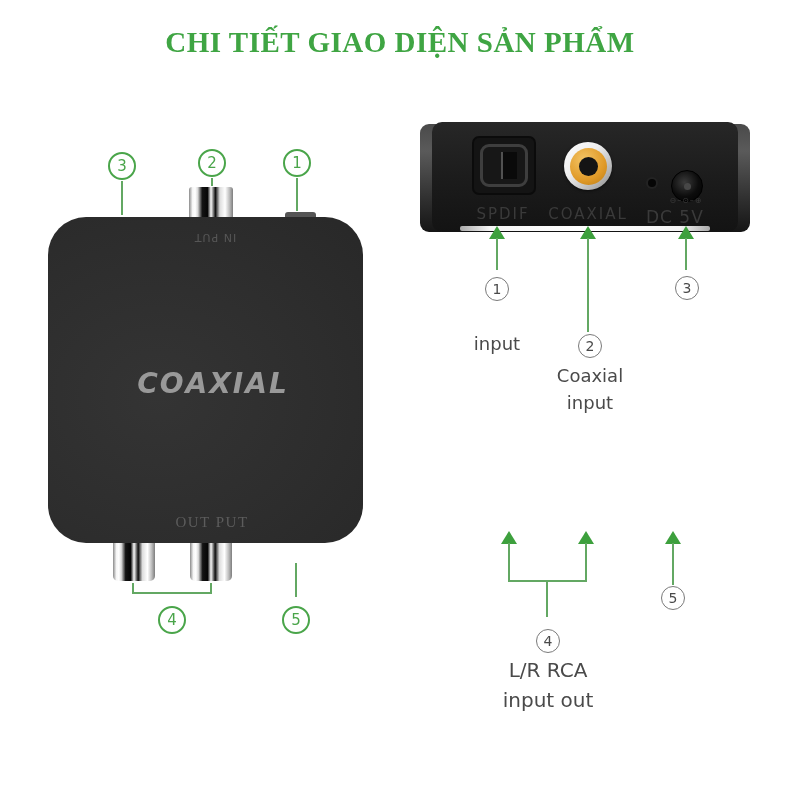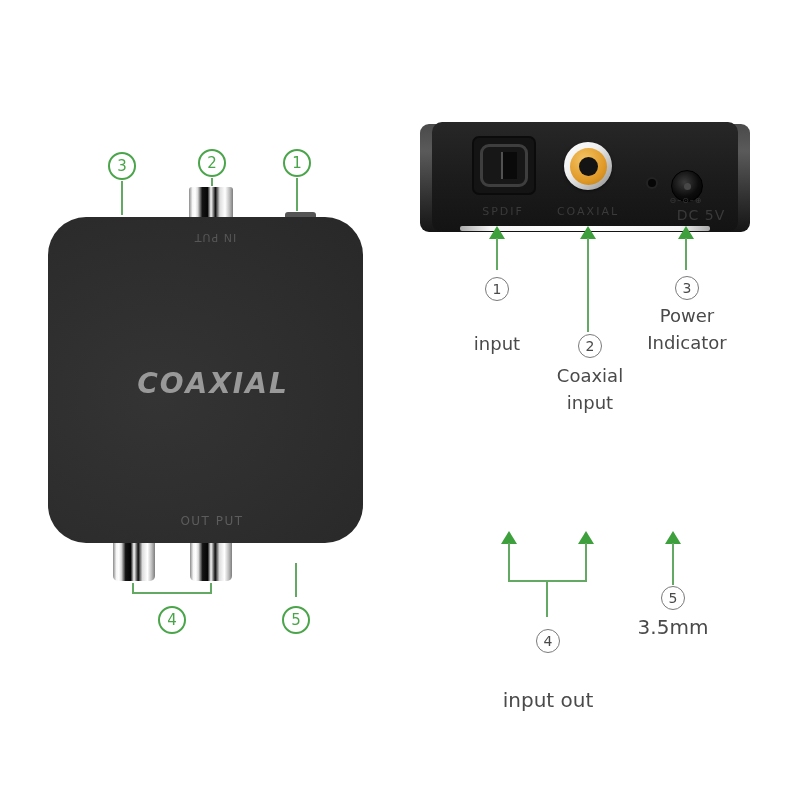--- a/index.html
+++ b/index.html
@@ -29,33 +29,33 @@
            #141414 30%,#060606 42%,#fbfbfb 50%,#0e0e0e 60%,#dddddd 70%,#ffffff 82%,
            #bdbdbd 92%,#7d7d7d 100%);}
   .coax-top{position:absolute;left:189px;top:187px;width:44px;height:31px;border-radius:3px 3px 0 0;}
   .side-btn{position:absolute;left:285px;top:212px;width:31px;height:6px;background:#555;
             border-radius:3px 3px 0 0;}
   .input-txt{position:absolute;left:165px;top:231px;width:100px;text-align:center;
              transform:rotate(180deg);font-size:11px;letter-spacing:1px;color:#565656;}
   .logo{position:absolute;left:88px;top:367px;width:250px;text-align:center;
         font-style:italic;font-weight:bold;font-size:28px;letter-spacing:2px;color:#999;}
   .output-txt{position:absolute;left:162px;top:514px;width:100px;text-align:center;
-              font-size:12px;letter-spacing:1.5px;color:#5c5c5c;}
+              font-size:15px;letter-spacing:1.5px;color:#5c5c5c;font-family:Liberation Serif, serif;}
   .rcaV{position:absolute;top:543px;width:42px;height:38px;border-radius:0 0 5px 5px;}
 
   
   .panel{position:absolute;width:330px;}
   .wing{position:absolute;top:2px;width:30px;height:108px;border-radius:9px;
         background:linear-gradient(180deg,#4a4a4a,#5a5a5a 25%,#2f2f2f 70%,#151515);}
   .wing.l{left:0;}.wing.r{right:0;}
   .face{position:absolute;left:12px;top:0;width:306px;height:110px;border-radius:10px;
         background:linear-gradient(180deg,#272727,#1c1c1c 50%,#131313);}
   .strip{position:absolute;left:40px;width:250px;height:5px;top:104px;border-radius:2px;
          background:linear-gradient(90deg,#aaa,#f5f5f5 12%,#fff 50%,#f5f5f5 88%,#aaa);}
-  .port-lbl{position:absolute;width:90px;text-align:center;font-size:11px;letter-spacing:2px;
+  .port-lbl{position:absolute;width:90px;text-align:center;font-size:15px;letter-spacing:2px;
             color:#3a3a3a;}
   .circ{border-radius:50%;display:flex;align-items:center;justify-content:center;}
   .chromeRing{background:linear-gradient(135deg,#ffffff 0%,#eeeeee 40%,#b3b3b3 78%,#878787 100%);
               box-shadow:0 1px 3px rgba(0,0,0,.55);}
 
   
   .spdif{position:absolute;left:54px;top:16px;width:60px;height:55px;background:#141414;
          border-radius:5px;box-shadow:0 0 0 2px #0b0b0b;}
   .spdif-in{position:absolute;left:6px;top:6px;right:6px;bottom:6px;border:3px solid #3e3e3e;
             border-radius:9px;background:#171717;}
@@ -63,35 +63,36 @@
               border-left:2px solid #515151;}
 
   .led{position:absolute;left:228px;top:57px;width:8px;height:8px;border-radius:50%;
        background:#060606;box-shadow:0 0 0 2px #232323;}
   .dcjack{position:absolute;left:251px;top:48px;width:30px;height:30px;border-radius:50%;
           background:radial-gradient(circle at 42% 38%,#3a3a3a,#0c0c0c 55%,#000);
           border:1px solid #000;display:flex;align-items:center;justify-content:center;}
   .dcpin{width:7px;height:7px;border-radius:50%;background:#474747;}
   .polarity{position:absolute;left:226px;top:74px;width:80px;text-align:center;
             font-size:8px;color:#3a3a3a;letter-spacing:1px;}
-  .dclbl{position:absolute;left:241px;top:85px;width:80px;text-align:center;font-size:14px;
+  .dclbl{position:absolute;left:226px;top:85px;width:80px;text-align:left;font-size:17px;
          letter-spacing:1px;color:#3a3a3a;}
 
   .jack35{position:absolute;left:235px;top:46px;width:34px;height:34px;border-radius:50%;
           background:#161616;border:3px solid #4c4c4c;display:flex;align-items:center;
           justify-content:center;box-shadow:0 0 4px rgba(0,0,0,.6);}
   .jack35-in{width:18px;height:18px;border-radius:50%;background:#000;}
 
   .lbl{position:absolute;color:#4a4a4a;text-align:center;}
 </style>
 </head>
 <body>
 
 <div class="stage">
 
+  <div class="title">CHI TIẾT GIAO DIỆN SẢN PHẨM</div>
 
   <div>
 
     <div class="cg" style="left:108px;top:152px;">3</div>
     <div class="cg" style="left:198px;top:149px;">2</div>
     <div class="cg" style="left:283px;top:149px;">1</div>
     <div class="gline" style="left:121px;top:181px;height:34px;"></div>
     <div class="gline" style="left:211px;top:178px;height:8px;"></div>
     <div class="gline" style="left:296px;top:178px;height:33px;"></div>
 
@@ -151,33 +152,31 @@
   <div class="gline" style="left:685px;top:238px;height:32px;"></div>
 
   <div class="ck" style="left:485px;top:277px;">1</div>
   <div class="lbl" style="left:427px;top:333px;width:140px;font-size:18px;">input</div>
 
   <div class="ck" style="left:578px;top:334px;">2</div>
   <div class="lbl" style="left:520px;top:365px;width:140px;font-size:18px;">Coaxial</div>
   <div class="lbl" style="left:520px;top:392px;width:140px;font-size:18px;">input</div>
 
   <div class="ck" style="left:675px;top:276px;">3</div>
-  <div class="lbl" style="left:617px;top:305px;width:140px;font-size:18px;">Power</div>
-  <div class="lbl" style="left:617px;top:332px;width:140px;font-size:18px;">Indicator</div>
 
 
   <div class="tri" style="left:501px;top:531px;"></div>
   <div class="gline" style="left:508px;top:543px;height:39px;"></div>
   <div class="tri" style="left:578px;top:531px;"></div>
   <div class="gline" style="left:585px;top:543px;height:39px;"></div>
   <div class="tri" style="left:665px;top:531px;"></div>
   <div class="gline" style="left:672px;top:543px;height:42px;"></div>
 
   <div class="ghline" style="left:508px;top:580px;width:79px;"></div>
   <div class="gline" style="left:546px;top:582px;height:35px;"></div>
 
   <div class="ck" style="left:536px;top:629px;">4</div>
+  <div class="lbl" style="left:468px;top:658px;width:160px;font-size:20px;">L/R RCA</div>
   <div class="lbl" style="left:468px;top:688px;width:160px;font-size:20px;">input out</div>
 
   <div class="ck" style="left:661px;top:586px;">5</div>
-  <div class="lbl" style="left:593px;top:615px;width:160px;font-size:20px;">3.5mm</div>
 
 </div>
 
 </body></html>

